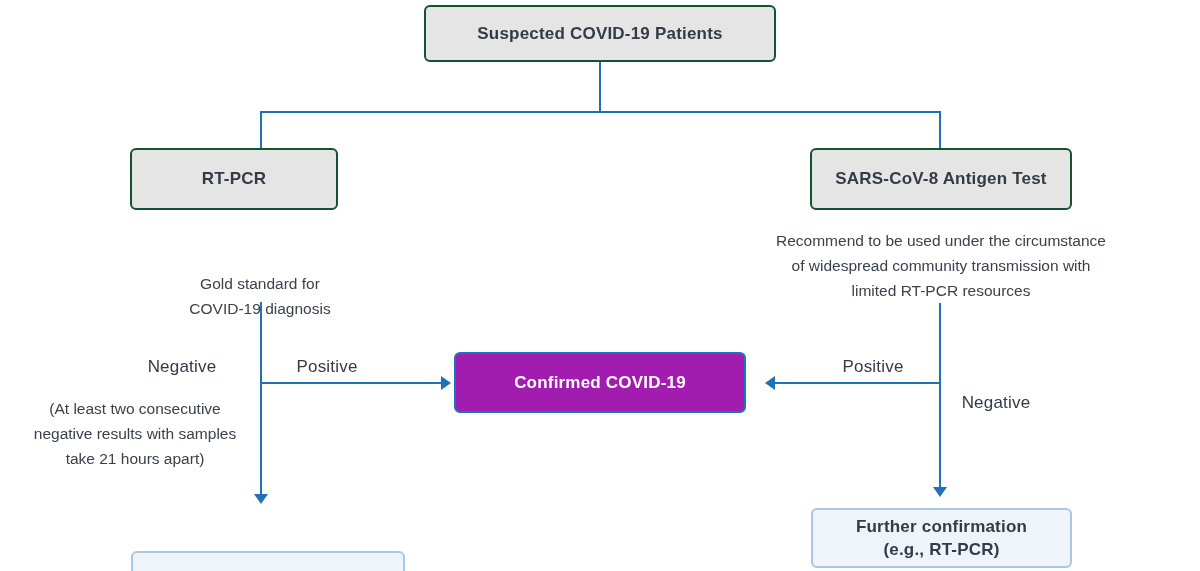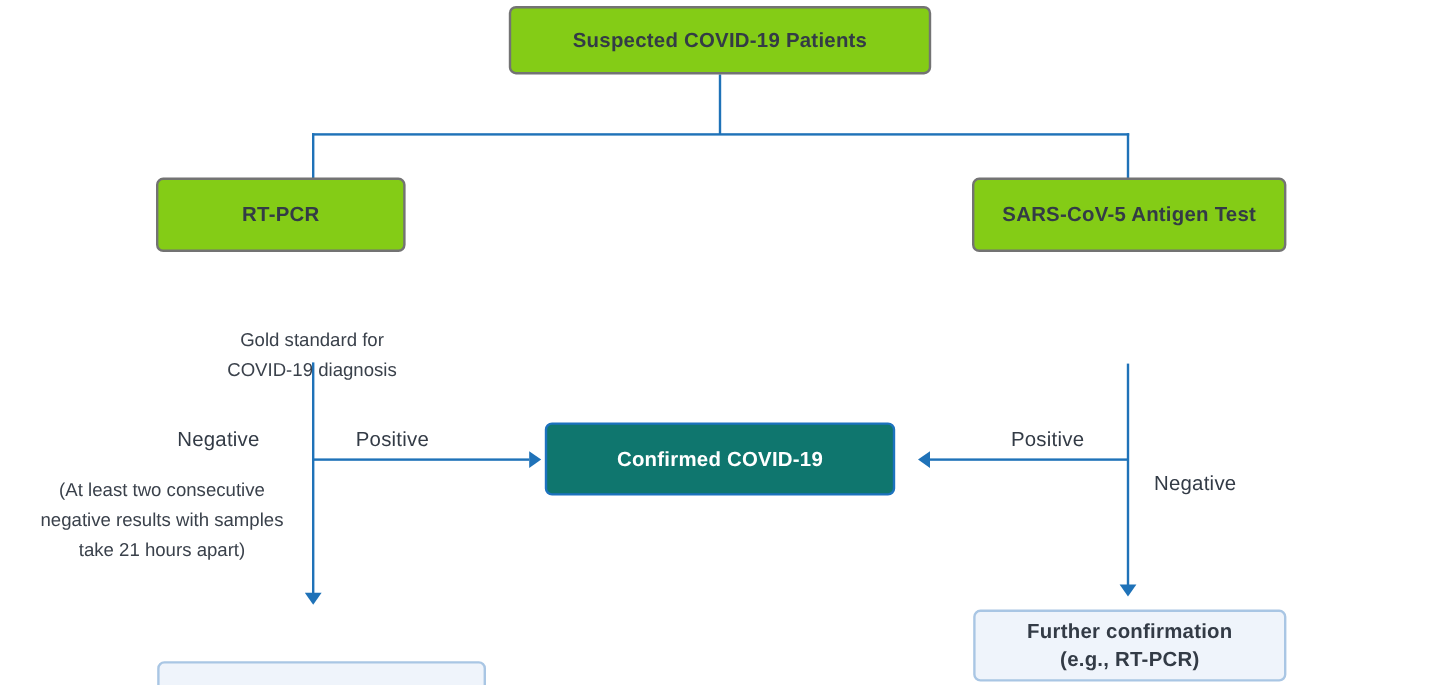--- a/index.html
+++ b/index.html
@@ -23,25 +23,25 @@
     align-items: center;
     justify-content: center;
     text-align: center;
     border-radius: 6px;
     font-weight: bold;
     font-size: 17px;
     color: #333b46;
     letter-spacing: 0.2px;
   }
   .node-strong {
-    background: #84cc16;
-    border: 2px solid #737373;
+    background: #e5e5e5;
+    border: 2px solid #14532d;
   }
   .node-filled {
-    background: #0f766e;
+    background: #a21caf;
     border: 2px solid #1c72be;
     color: #ffffff;
   }
   .node-light {
     background: #eff4fb;
     border: 2px solid #a9c6e4;
   }
   .node .multiline { white-space: pre-line; line-height: 23px; }
 
   
@@ -122,39 +122,42 @@
 
   <div class="node node-strong" style="left:424px; top:5px; width:352px; height:57px;">
     <span>Suspected COVID-19 Patients</span>
   </div>
 
   <div class="node node-strong" style="left:130px; top:148px; width:208px; height:62px;">
     <span>RT-PCR</span>
   </div>
 
   <div class="node node-strong" style="left:810px; top:148px; width:262px; height:62px;">
-    <span>SARS-CoV-5 Antigen Test</span>
+    <span>SARS-CoV-8 Antigen Test</span>
   </div>
 
   <div class="node node-filled" style="left:454px; top:352px; width:292px; height:61px;">
     <span>Confirmed COVID-19</span>
   </div>
 
   <div class="node node-light" style="left:131px; top:524px; width:274px; height:60px;margin-top:27px;">
     <span>Exclude COVID-19</span>
   </div>
 
   <div class="node node-light" style="left:811px; top:508px; width:261px; height:60px;align-items:center;">
     <span class="multiline">Further confirmation
 (e.g., RT-PCR)</span>
   </div>
 
   <div class="caption" style="left:110px; top:228px; width:300px;margin-top:43px;">Gold standard for
 COVID-19 diagnosis</div>
 
+  <div class="caption" style="left:761px; top:228px; width:360px;">Recommend to be used under the circumstance
+of widespread community transmission with
+limited RT-PCR resources</div>
 
   <div class="edge-label" style="left:122px; top:357px; width:120px;">Negative</div>
 
   <div class="edge-label" style="left:267px; top:357px; width:120px;">Positive</div>
 
   <div class="note" style="left:10px; top:396px; width:250px;">(At least two consecutive
 negative results with samples
 take 21 hours apart)</div>
 
   <div class="edge-label" style="left:813px; top:357px; width:120px;">Positive</div>

